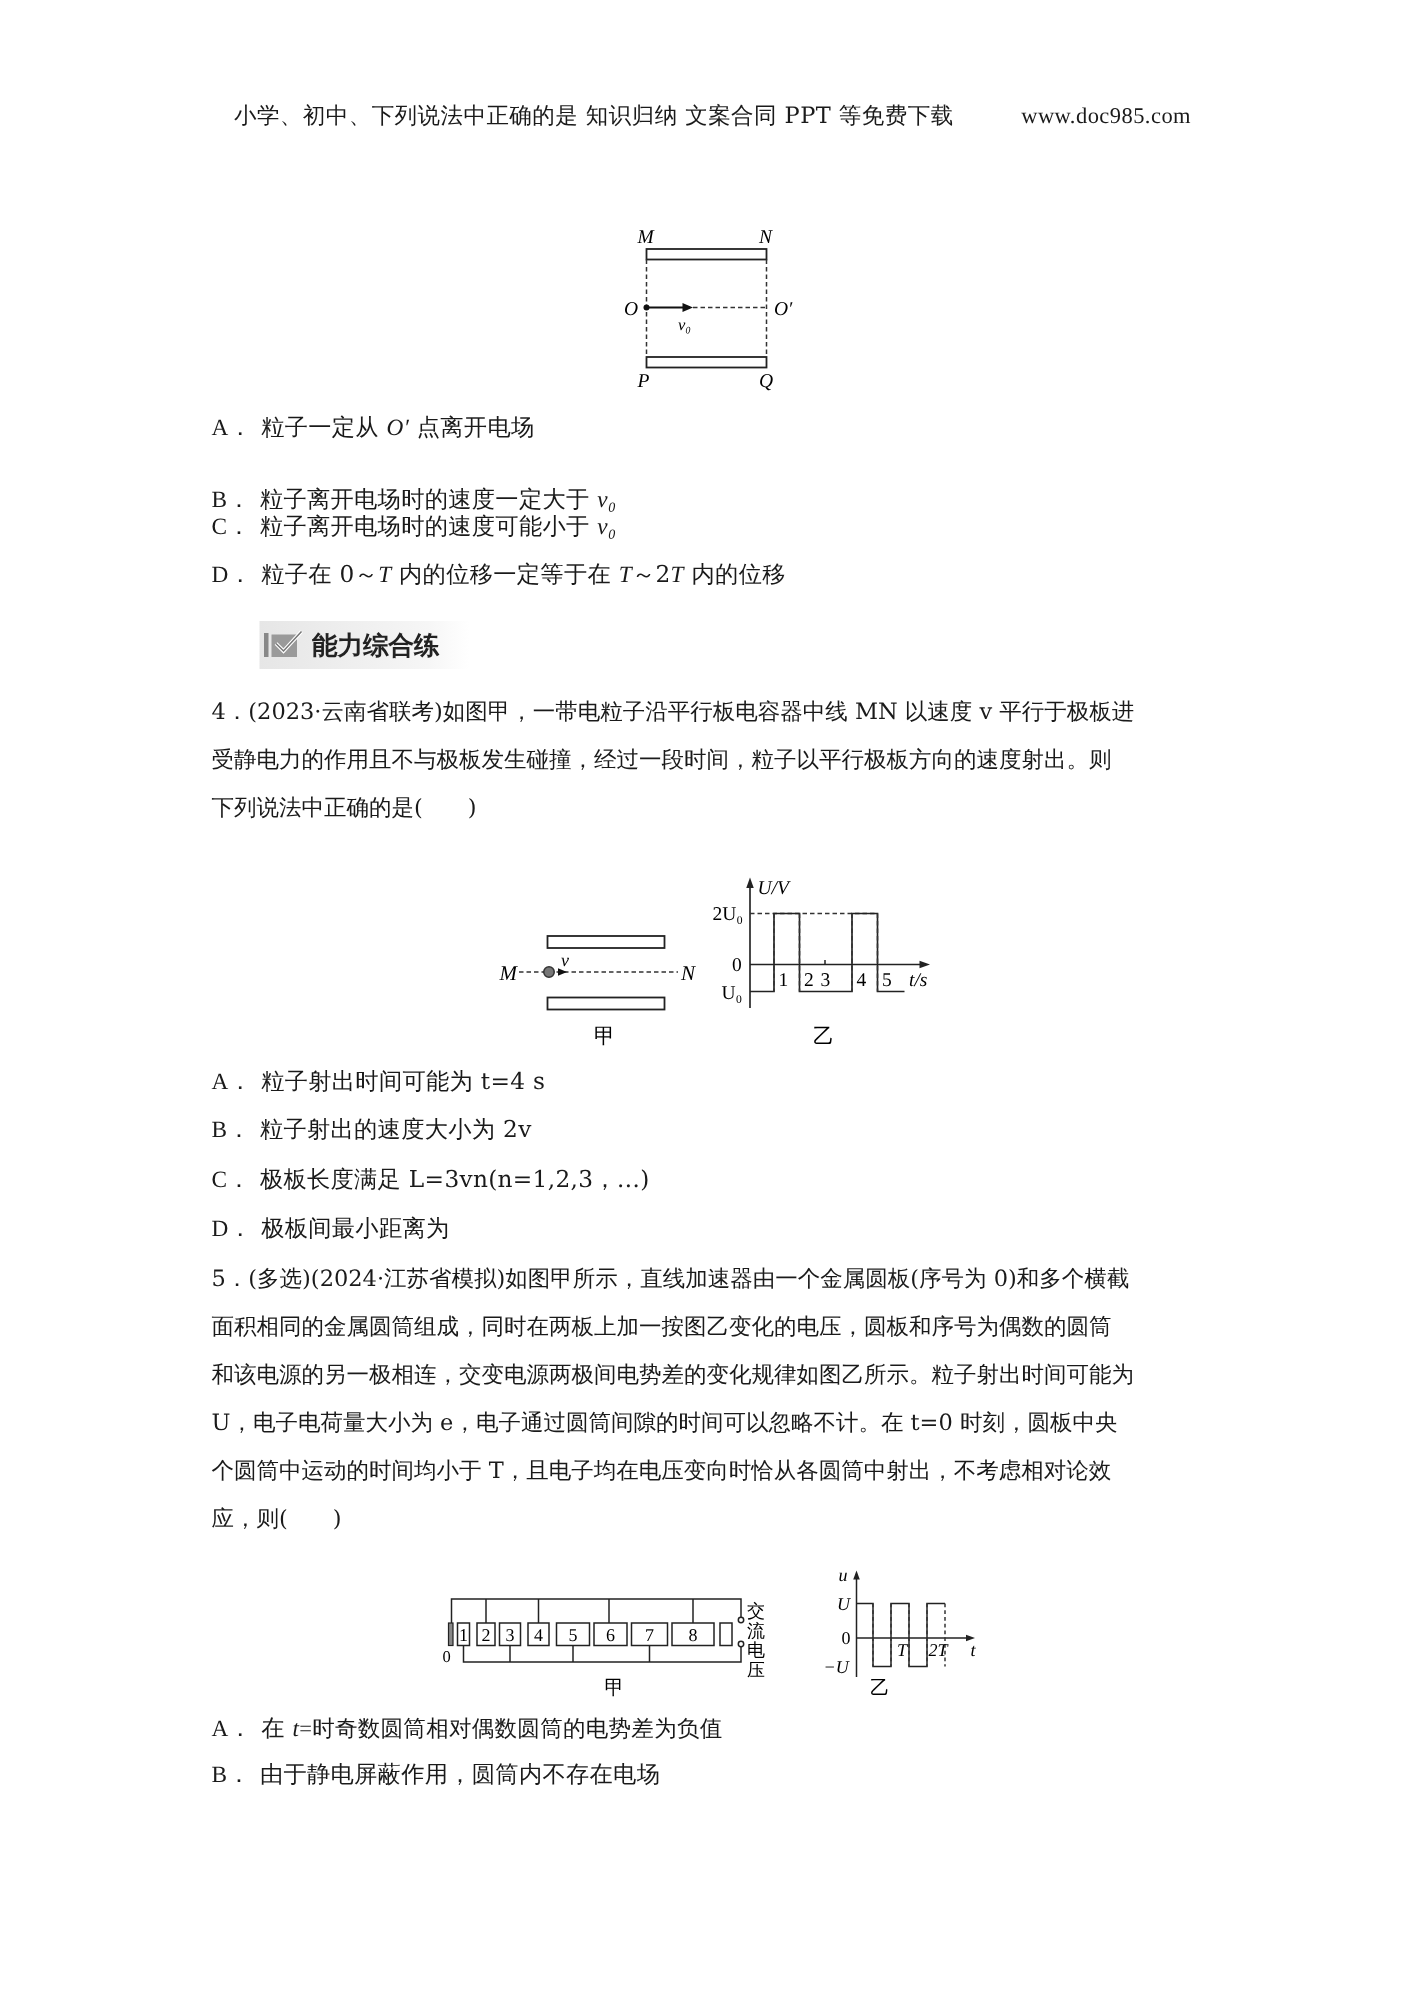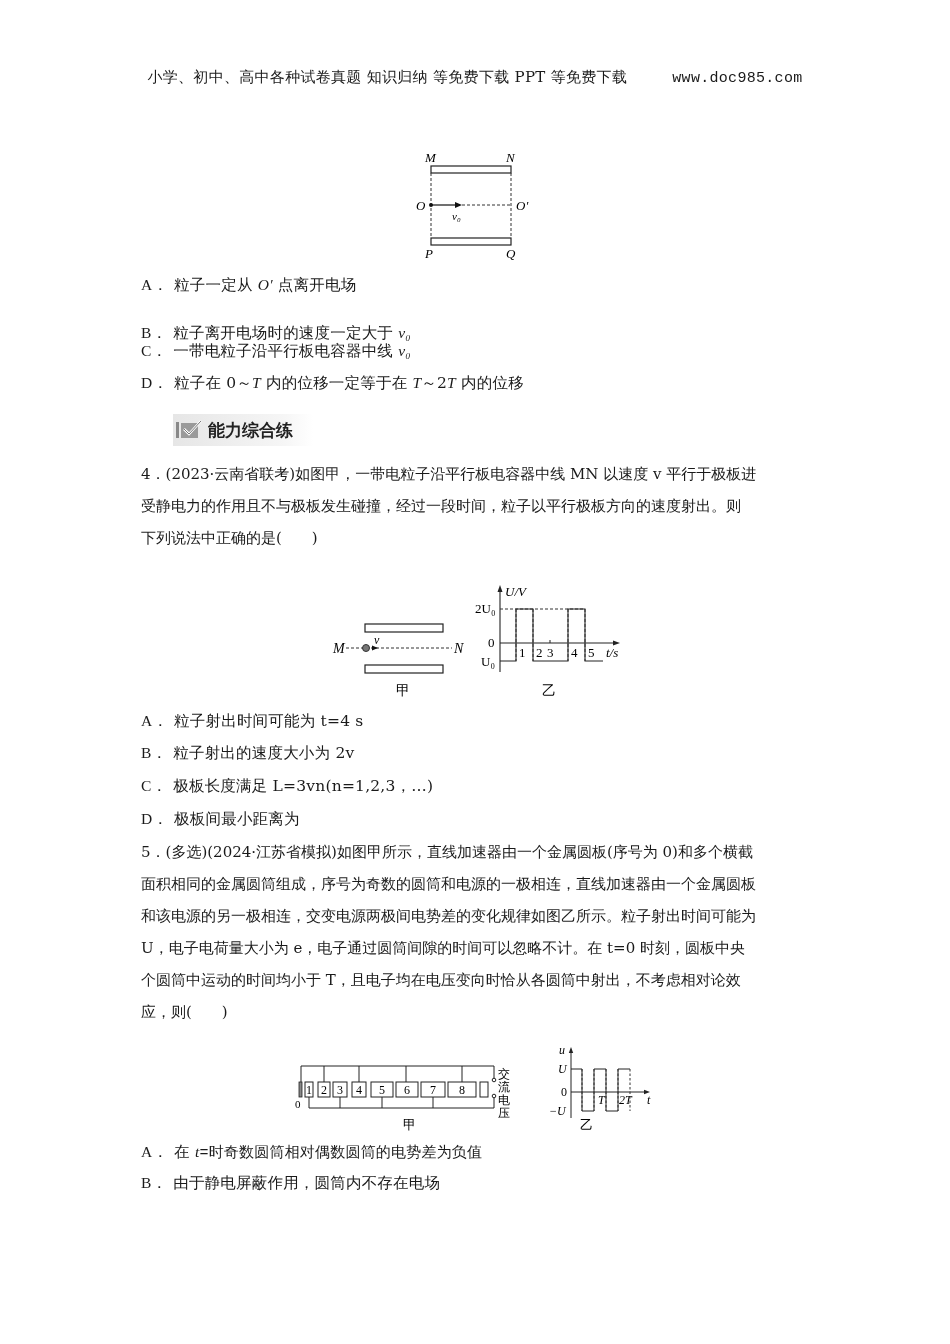--- a/index.html
+++ b/index.html
@@ -1,36 +1,36 @@
 <!DOCTYPE html>
 <html><head>
 <meta charset="utf-8">
 <style>
   * { box-sizing: border-box; margin: 0; padding: 0; }
   html, body { width: 950px; height: 1344px; background: #ffffff; }
   body { position: relative; font-family: "DejaVu Serif", "Liberation Serif", serif; color: #1a1a1a; overflow: hidden; }
   .header { position: absolute; top: 68px; left: 0; width: 950px; text-align: center; font-size: 15px; letter-spacing: 0.3px; font-family: "DejaVu Serif", serif; }
-  .header .url { margin-left: 40px; font-family: Liberation Mono, monospace; }
+  .header .url { margin-left: 40px; font-family: Liberation Serif, serif; }
   .abs { position: absolute; }
   .line { position: absolute; left: 141px; font-size: 15.5px; line-height: 20px; white-space: nowrap; letter-spacing: 0.2px; }
   .opt-key { font-family: "Liberation Serif", serif; margin-right: 6px; }
   .it { font-family: "Liberation Serif", serif; font-style: italic; }
   .para { position: absolute; left: 141px; width: 670px; font-size: 15px; line-height: 32px; text-align: justify; text-align-last: left; }
   .section-badge { position: absolute; left: 137px; top: 414px; width: 140px; height: 32px; background: linear-gradient(90deg, #e6e6e6, #f6f6f6 80%, #ffffff); display: flex; align-items: center; margin-left: 36px; }
   .section-badge .bar { width: 3px; height: 16px; background: #888; margin-left: 3px; }
   .section-badge .box { width: 17px; height: 15px; background: #9a9a9a; margin-left: 2px; position: relative; }
   .section-badge .label { font-family: "DejaVu Sans", sans-serif; font-weight: bold; font-size: 17px; margin-left: 10px; color: #222; }
-  .bold-sans { font-family: Liberation Mono, monospace; font-weight: bold; }
+  .bold-sans { font-family: Liberation Serif, serif; font-weight: bold; }
   svg text { font-family: "Liberation Serif", serif; }
 </style>
 </head>
 <body>
 
 <div class="header">
-  <span>小学、初中、高中各种试卷真题  知识归纳  等免费下载  PPT 等免费下载</span>
+  <span>小学、初中、下列说法中正确的是  知识归纳  文案合同  PPT 等免费下载</span>
   <span class="url">www.doc985.com</span>
 </div>
 
 <svg class="abs" style="left:400px;top:140px" width="160" height="130">
   <rect x="31" y="26" width="80" height="7" fill="none" stroke="#222" stroke-width="1.2"></rect>
   <rect x="31" y="98" width="80" height="7" fill="none" stroke="#222" stroke-width="1.2"></rect>
   <line x1="31" y1="33" x2="31" y2="98" stroke="#333" stroke-dasharray="3,2"></line>
   <line x1="111" y1="33" x2="111" y2="98" stroke="#333" stroke-dasharray="3,2"></line>
   <circle cx="31" cy="65" r="2" fill="#111"></circle>
   <line x1="31" y1="65" x2="60" y2="65" stroke="#111" stroke-width="1.2"></line>
@@ -45,21 +45,21 @@
   <text x="106" y="118" font-size="13" font-style="italic">Q</text>
 </svg>
 
 <div class="line" style="top:275px">
   <span class="opt-key">A．</span><span>粒子一定从 </span><span class="it">O′</span><span>  点离开电场</span>
 </div>
 <div class="line" style="top:323px">
   <span class="opt-key">B．</span><span>粒子离开电场时的速度一定大于 </span><span class="it">v₀</span>
 </div>
 <div class="line" style="top:341px">
-  <span class="opt-key">C．</span><span>一带电粒子沿平行板电容器中线 </span><span class="it">v₀</span>
+  <span class="opt-key">C．</span><span>粒子离开电场时的速度可能小于 </span><span class="it">v₀</span>
 </div>
 <div class="line" style="top:373px">
   <span class="opt-key">D．</span><span>粒子在 0～</span><span class="it">T</span><span> 内的位移一定等于在 </span><span class="it">T</span><span>～2</span><span class="it">T</span><span> 内的位移</span>
 </div>
 
 <div class="section-badge">
   <span class="bar"></span>
   <span class="box">
     <svg width="22" height="18" style="position:absolute;left:0;top:-4px">
         <polyline points="3,10 8,15 20,2" fill="none" stroke="#fff" stroke-width="2.5"></polyline>
@@ -121,21 +121,21 @@
 </div>
 <div class="line" style="top:776px">
   <span class="opt-key">C．</span><span>极板长度满足 L=3vn(n=1,2,3，…)</span>
 </div>
 <div class="line" style="top:809px">
   <span class="opt-key">D．</span><span>极板间最小距离为</span>
 </div>
 
 <div class="para" style="top:836px">
   <div>5．(多选)(2024·江苏省模拟)如图甲所示，直线加速器由一个金属圆板(序号为 0)和多个横截</div>
-  <div>面积相同的金属圆筒组成，序号为奇数的圆筒和电源的一极相连，直线加速器由一个金属圆板</div>
+  <div>面积相同的金属圆筒组成，同时在两板上加一按图乙变化的电压，圆板和序号为偶数的圆筒</div>
   <div>和该电源的另一极相连，交变电源两极间电势差的变化规律如图乙所示。粒子射出时间可能为</div>
   <div>U，电子电荷量大小为 e，电子通过圆筒间隙的时间可以忽略不计。在 t=0 时刻，圆板中央</div>
   <div>个圆筒中运动的时间均小于 T，且电子均在电压变向时恰从各圆筒中射出，不考虑相对论效</div>
   <div>应，则(　　)</div>
 </div>
 
 <svg class="abs" style="left:290px;top:1040px" width="240" height="95">
 
   <polyline points="11,48 11,26 204,26 204,40" fill="none" stroke="#222" stroke-width="1"></polyline>
   <line x1="34" y1="26" x2="34" y2="42" stroke="#222"></line>

